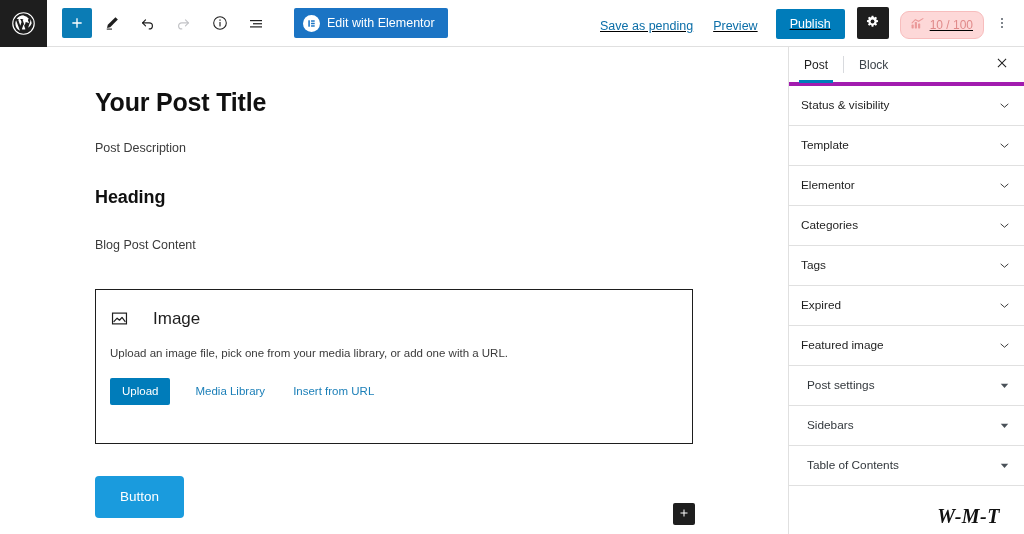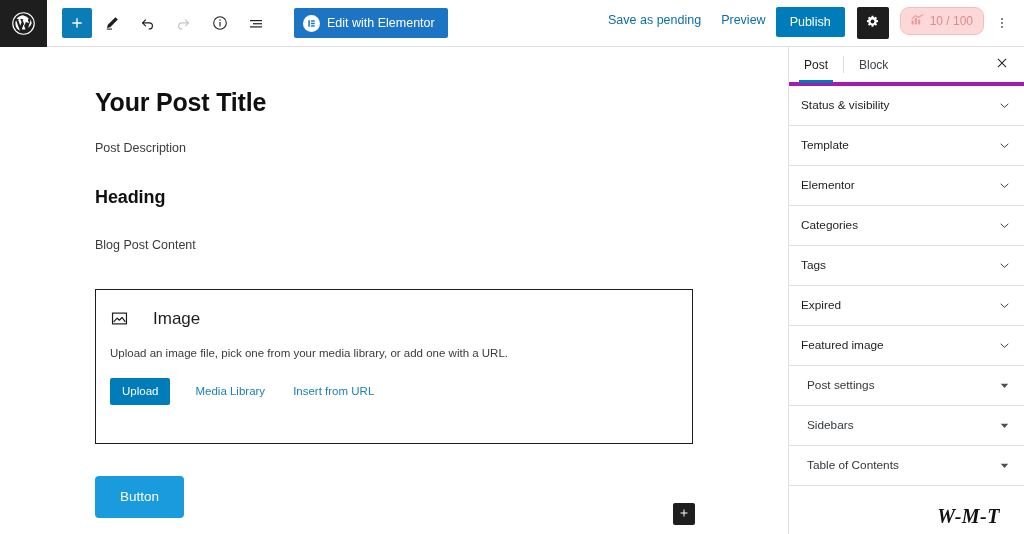--- a/index.html
+++ b/index.html
@@ -94,23 +94,24 @@
     background: #ffffff;
     display: flex;
     align-items: center;
     justify-content: center;
     flex: 0 0 auto;
   }
 
   .toolbar-right {
     margin-left: auto;
     display: flex;
-    align-items: flex-start;
+    align-items: flex-end;
     padding-right: 8px;
     gap: 0;
+    text-decoration: underline;
   }
 
   .link-btn {
     background: transparent;
     border: none;
     color: #0b6ea8;
     font-size: 12.5px;
     font-family: "Liberation Sans", sans-serif;
     cursor: pointer;
     padding: 6px 10px;
@@ -120,20 +121,21 @@
   .publish-btn {
     background: #007cba;
     color: #ffffff;
     border: none;
     border-radius: 2px;
     height: 30px;
     padding: 0 14px;
     font-size: 12.5px;
     font-family: "Liberation Sans", sans-serif;
     cursor: pointer;
+    margin-left: 8px;
     white-space: nowrap;
   }
 
   .gear-btn {
     width: 32px; height: 32px;
     background: #1e1e1e;
     border: none;
     border-radius: 2px;
     margin-left: 12px;
     display: flex;

